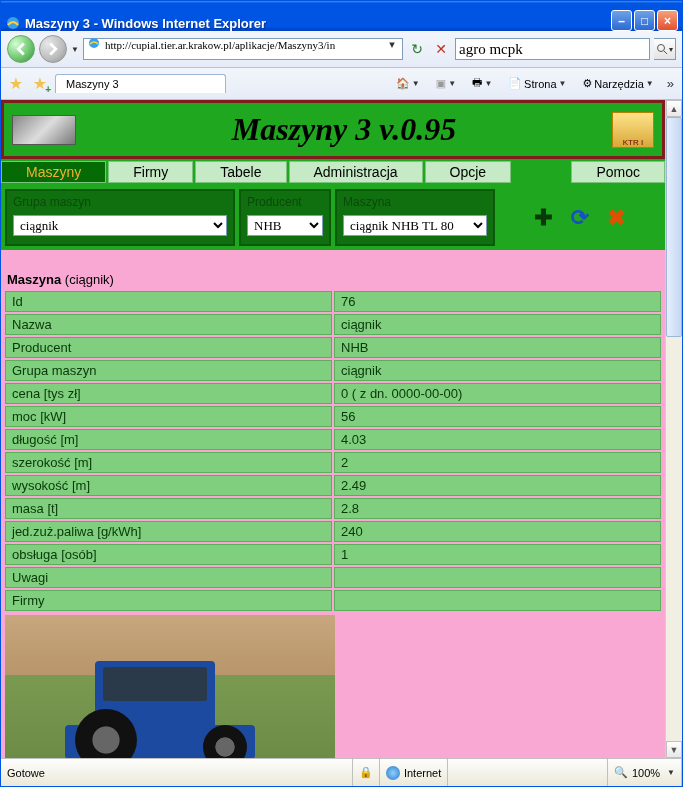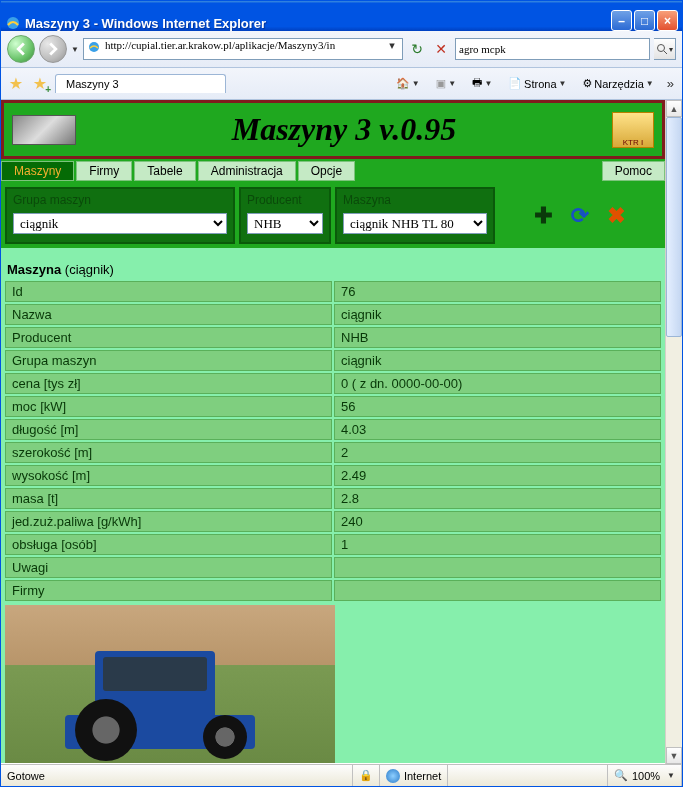--- a/index.html
+++ b/index.html
@@ -59,32 +59,32 @@
   display:flex;align-items:center;gap:4px;
 }
 .navbtn {
   width: 28px; height:28px;border-radius:50%;
   background: radial-gradient(circle at 30% 30%, #d0ffd0, #6bc46b 60%, #3a8c3a);
   border:1px solid #6aa86a;display:flex;align-items:center;justify-content:center;
 }
 .navbtn.fwd { background: radial-gradient(circle at 30% 30%, #e8e8e8, #bcbcbc 60%, #909090); border-color:#999; }
 .navbtn svg { width:14px;height:14px;fill:#fff; }
 .addr-wrap {
-  flex:1;display:flex;align-items:flex-start;
-  background:#fff;border:1px solid #7f9db9;height:22px;padding:0 2px;
+  flex:1;display:flex;align-items:flex-end;
+  background:#fff;border:1px solid #7f9db9;height:22px;padding:8px 2px;
 }
 .addr-wrap .ie-fav { width:16px;height:16px;margin-right:3px;display:flex;align-items:center;justify-content:center; }
 .addr-wrap input { flex:1;border:none;outline:none;font-size:11px;font-family:Tahoma; }
 .addr-wrap .dd { width:16px;text-align:center;color:#333; }
 .tool-icon { width:20px;height:20px;display:flex;align-items:center;justify-content:center;font-size:14px; }
 .search-wrap {
   width:195px;display:flex;align-items:center;
   background:#fff;border:1px solid #7f9db9;height:22px;padding:0 3px;
 }
-.search-wrap input { flex:1;border:none;outline:none;font-size:11px;font-family:Tahoma; }
+.search-wrap input { flex:1;border:none;outline:none;font-size:15px;font-family:Tahoma; }
 .srch-btn {
   width:22px;height:22px;border:1px solid #7f9db9;border-left:none;
   background:linear-gradient(#fefefe,#e3e3e3);display:flex;align-items:center;justify-content:center;
 }
 
 
 .tabbar {
   background: linear-gradient(#f2f5fb,#e6ecf7);
   border-bottom:1px solid #b0c4de;
   padding:3px 6px;display:flex;align-items:center;gap:6px;
@@ -132,21 +132,21 @@
 .app-title {
   flex:1;text-align:center;font-family:Georgia,serif;font-size:32px;font-weight:bold;
   font-style:italic;color:#000;
 }
 .app-badge{width:42px;height:36px;background:linear-gradient(#ffe38a,#d8a838);border:1px solid #b88000;display:flex;align-items:flex-end;justify-content:center;font-size:8px;color:#600;}
 
 .menubar{
   background:#1fa81f;padding:2px 0;display:flex;gap:2px;
 }
 .menubar .mi{
-  flex:0 0 auto;padding:2px 12px;background:#c5eac5;color:#000;font-size:12px;
+  flex:0 0 auto;padding:2px 24px;background:#c5eac5;color:#000;font-size:14px;
   border:1px solid #7cc47c;text-align:left;
 }
 .menubar .mi.active{background:#056b05;color:#f4b030;}
 .menubar .mspacer{flex:1;}
 .menubar .mi.help{margin-left:auto;}
 
 .filter-row{
   background:#1fa81f;padding:4px;display:flex;gap:4px;
 }
 .filter-box{
@@ -162,21 +162,21 @@
   border:1px solid #7f9db9;background:#fff;
 }
 .action-box{
   flex:1;display:flex;align-items:center;justify-content:center;gap:18px;
 }
 .aicon{font-size:22px;font-weight:bold;}
 .aicon.add{color:#0a3a0a;}
 .aicon.ref{color:#1850c4;}
 .aicon.del{color:#e05000;}
 
-.detail-area{background:#86efac;padding:12px 2px 0 2px;}
+.detail-area{background:#f9a8d4;padding:20px 2px 0 2px;}
 .detail-title{font-size:13px;padding:2px 4px;}
 .detail-title b{font-weight:bold;}
 .detail-table{width:100%;border-collapse:separate;border-spacing:2px;}
 .detail-table td{
   background:#7fcf7f;border:1px solid #5ab05a;padding:2px 6px;font-size:13px;color:#083808;
 }
 .detail-table td.k{width:50%;}
 .detail-table td.v{width:50%;}
 
 .photo{
@@ -187,21 +187,21 @@
 }
 .tractor-cab{position:absolute;left:90px;bottom:42px;width:120px;height:70px;background:#1b4aa0;border-radius:4px 4px 0 0;}
 .tractor-cab::before{content:"";position:absolute;top:6px;left:8px;right:8px;height:34px;background:#2a3a4a;border-radius:3px;}
 .tractor-body{position:absolute;left:60px;bottom:14px;width:190px;height:34px;background:#1b4aa0;border-radius:4px;}
 .wheel{position:absolute;bottom:2px;border-radius:50%;background:radial-gradient(circle,#666 0 30%,#111 32% 100%);}
 .wheel.rear{left:70px;width:62px;height:62px;}
 .wheel.front{left:198px;width:44px;height:44px;bottom:4px;}
 
 
 .statusbar{
-  height:22px;background:linear-gradient(#fdfdfd,#ece9d8);
+  height:28px;background:linear-gradient(#fdfdfd,#ece9d8);
   border-top:1px solid #c0c0c0;display:flex;align-items:flex-end;font-size:11px;
 }
 .statusbar .cell{padding:0 6px;border-right:1px solid #c0c0c0;height:100%;display:flex;align-items:center;gap:4px;}
 .statusbar .cell.flex{flex:1;}
 .zone-icon{width:14px;height:14px;border-radius:50%;background:radial-gradient(#8ecfff,#2a7ac8);display:inline-block;}
 .lock-icon{color:#caa43a;}
 </style>
 </head>
 <body>
 

